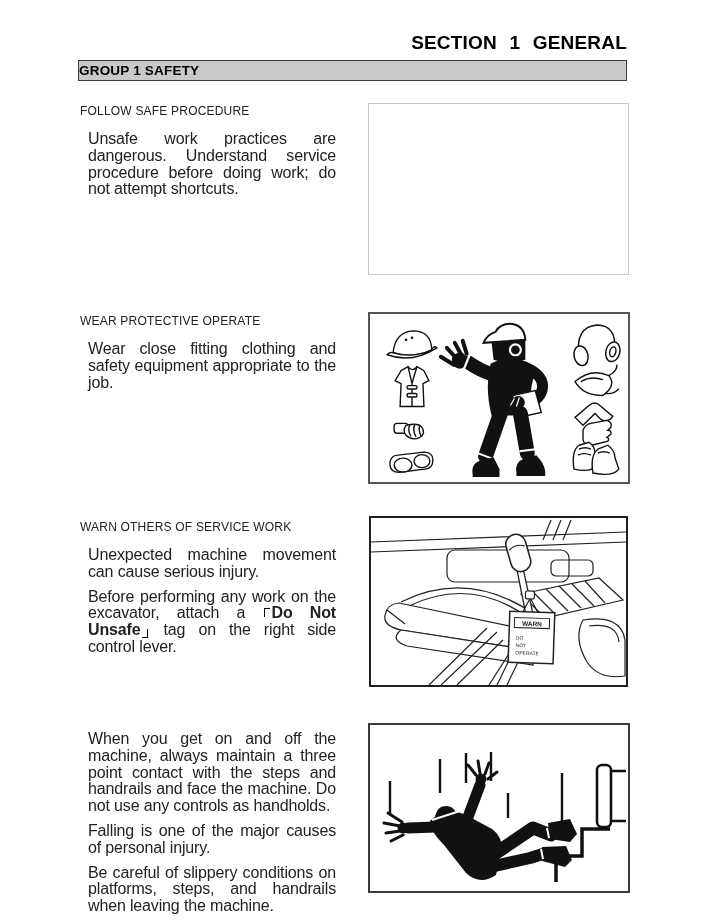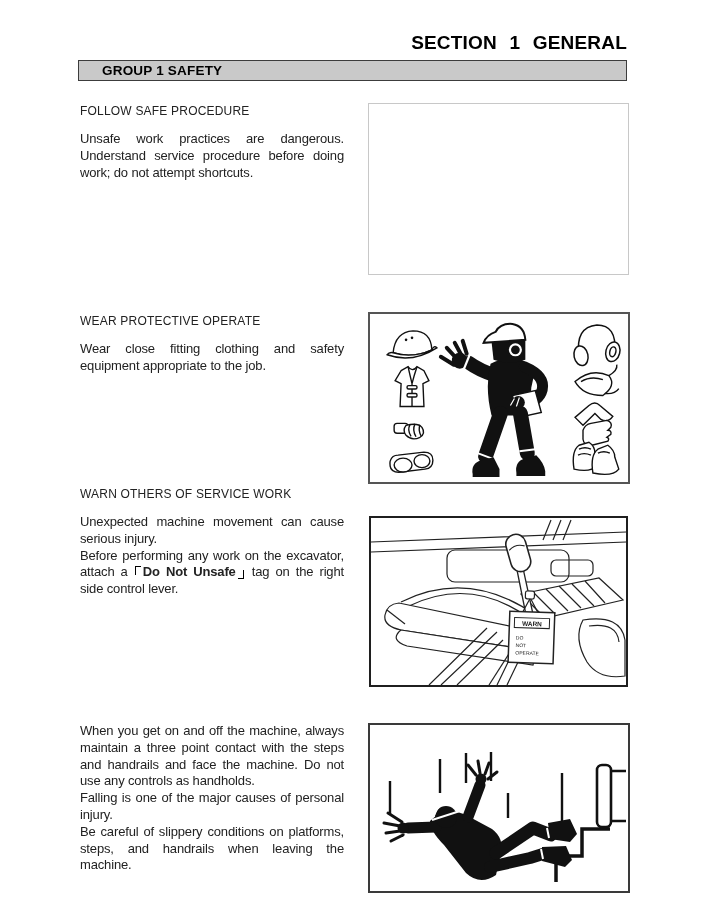--- a/index.html
+++ b/index.html
@@ -7,27 +7,27 @@
     position:relative; width:707px; height:924px; background:#fff;
     font-family:"Liberation Sans", sans-serif; color:#1a1a1a; overflow:hidden;border-radius:20px;
   }
   .page-title {
     position:absolute; top:32px; left:0; width:627px; text-align:right;
     font-size:19px; font-weight:bold; letter-spacing:0.2px; word-spacing:7px; color:#000;
   }
   .group-bar {
     position:absolute; left:78px; top:60px; width:549px; height:21px;
     box-sizing:border-box; background:#c9c9c9; border:1.5px solid #3c3c3c;
-    display:flex; align-items:center; padding-left:23px;
+    display:flex; align-items:center; padding-left:0;
   }
   .group-bar span { font-size:13.5px; font-weight:bold; letter-spacing:0.2px; color:#000; }
   .text-col { position:absolute; left:80px; width:264px; }
   .text-col h3 { margin:0 0 13px 0; font-size:12px; font-weight:400; letter-spacing:0.2px; color:#222; }
-  .text-col p { margin:0; font-size:13px; letter-spacing:-0.15px; line-height:16.8px; text-align:justify; color:#222; }
-  .s1 { top:104px; } .s2 { top:314px; } .s3 { top:487px; } .s4 { top:723px; }
+  .text-col p { margin:8px; font-size:16px; letter-spacing:-0.15px; line-height:16.8px; text-align:justify; color:#222; }
+  .s1 { top:104px; } .s2 { top:314px; } .s3 { top:520px; } .s4 { top:723px; }
   .fig { position:absolute; box-sizing:border-box; background:#fff; }
   .fig-1 { left:368px; top:103px; width:261px; height:172px; border:1px solid #c8c8c8; }
   .fig-2 { left:368px; top:312px; width:262px; height:172px; border:2px solid #555; }
   .fig-3 { left:369px; top:516px; width:259px; height:171px; border:2px solid #1f1f1f; }
   .fig-4 { left:368px; top:723px; width:262px; height:170px; border:2px solid #3a3a3a; }
   .fig svg { display:block; width:100%; height:100%; }
   b { font-weight:bold; }
   .jbr-open, .jbr-close { display:inline-block; width:5px; height:8px; }
   .jbr-open  { border-left:1.4px solid #000; border-top:1.4px solid #000; margin:0 2px 0 1px; vertical-align:1px; }
   .jbr-close { border-right:1.4px solid #000; border-bottom:1.4px solid #000; margin:0 2px 0 2px; vertical-align:-3px; }

